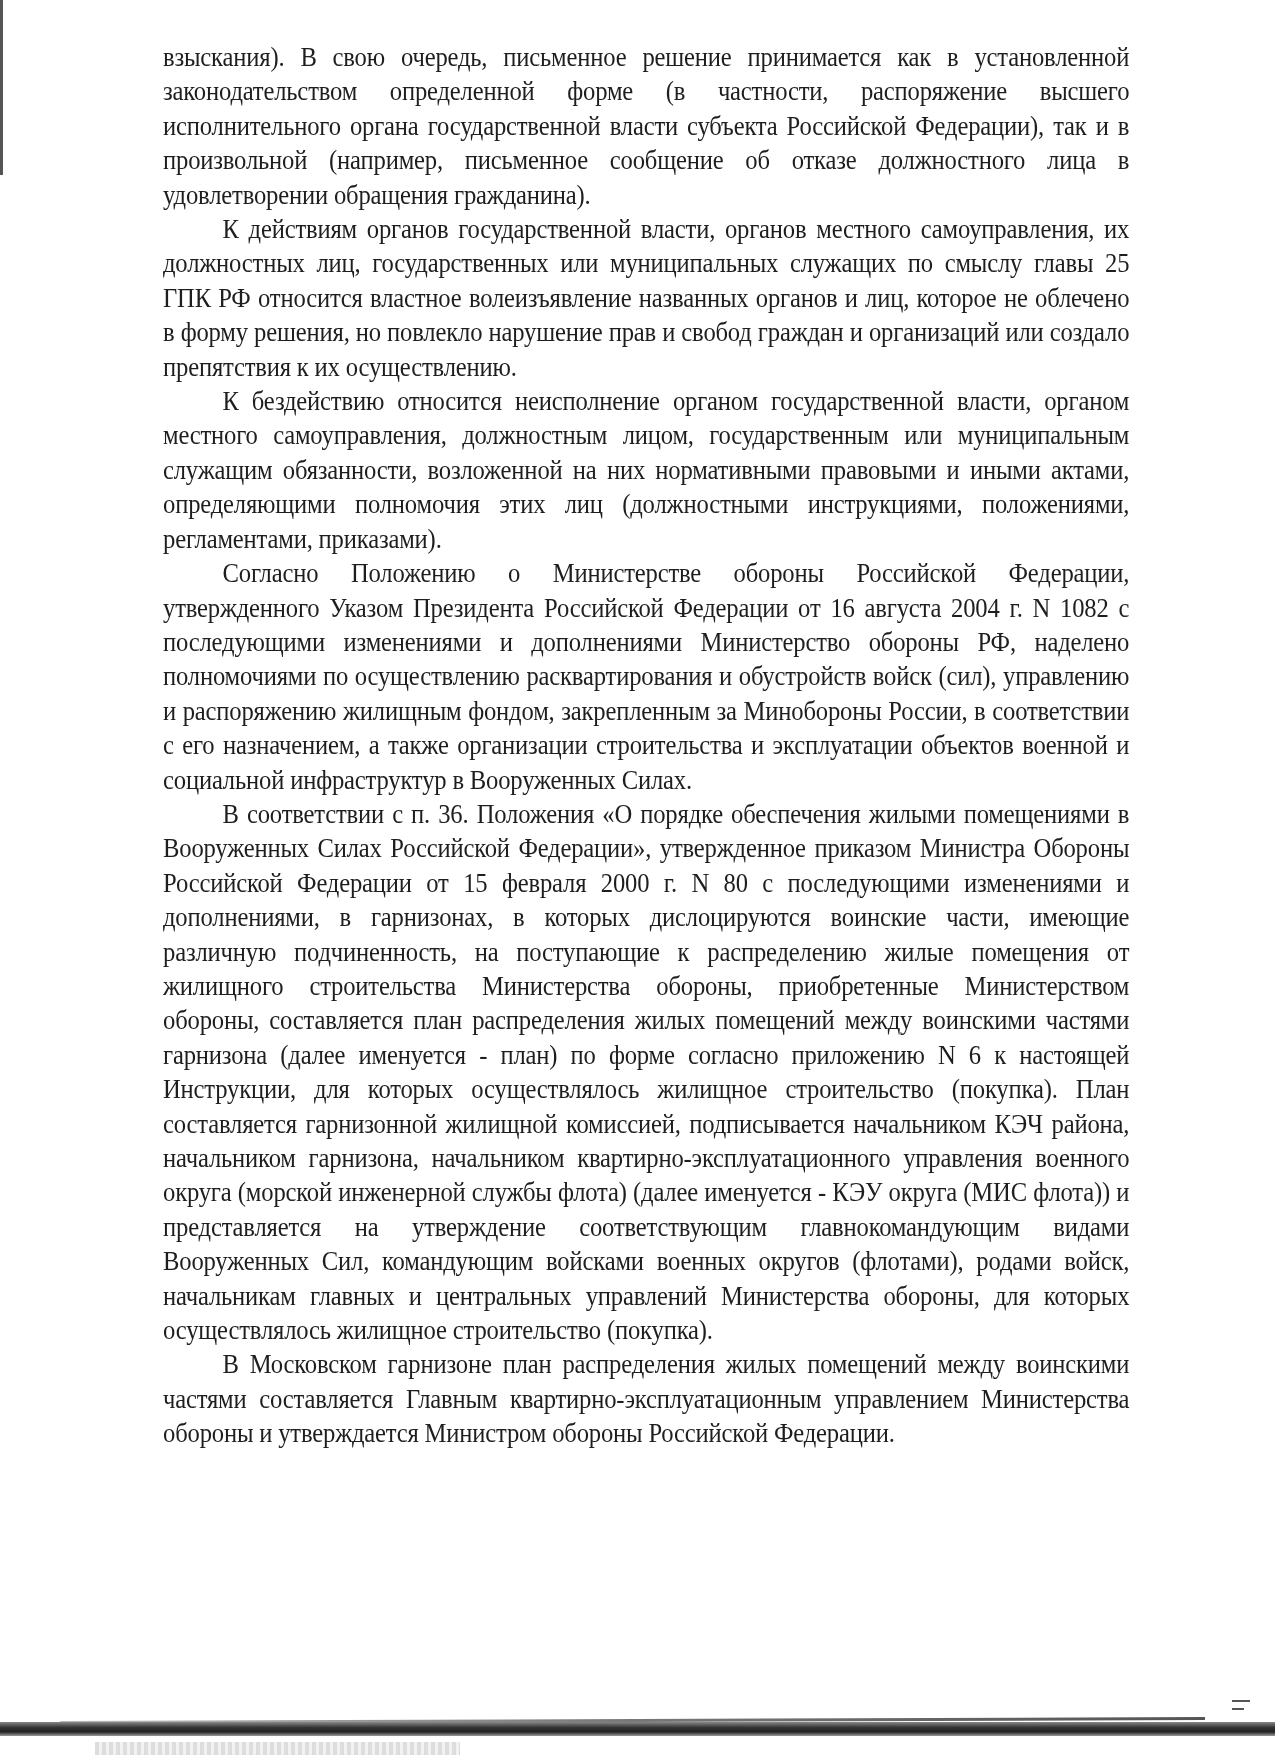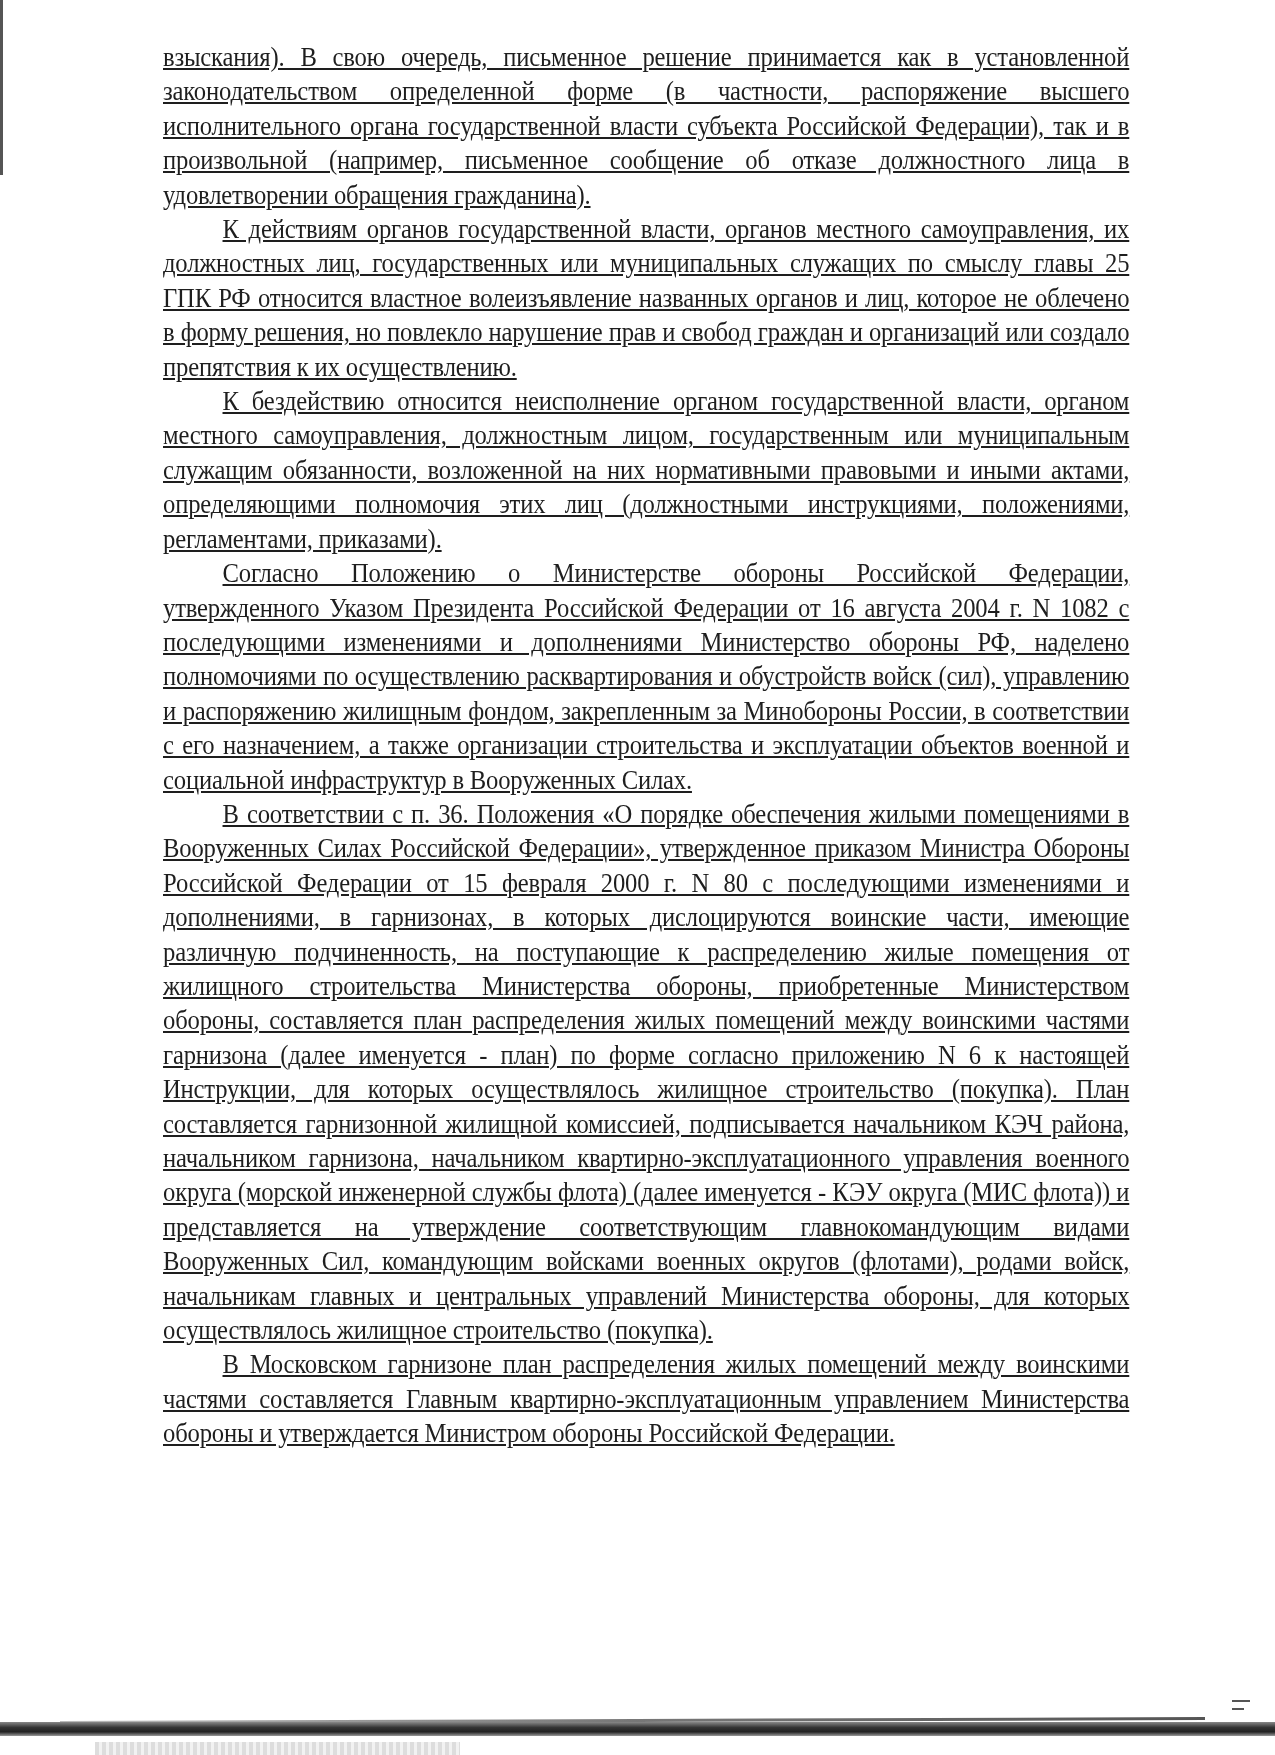--- a/index.html
+++ b/index.html
@@ -7,21 +7,21 @@
     width: 1275px; height: 1755px; position: relative; overflow: hidden;
     background: #ffffff;
     font-family: "Liberation Serif", "DejaVu Serif", serif;
     color: #1e1e1e;
   }
   .left-edge {
     position: absolute; left: 0; top: 0; width: 3px; height: 175px;
     background: #555;
   }
   .page {
-    position: absolute; left: 163px; top: 40px; width: 966px; text-decoration: underline;
+    position: absolute; left: 163px; top: 40px; width: 966px;
   }
   .para {
     margin: 0;
     font-size: 26.5px;
     line-height: 34.4px;
     text-align: justify;
     text-align-last: left;
     letter-spacing: -0.2px;
     transform: scaleX(0.93);
     transform-origin: left top;

